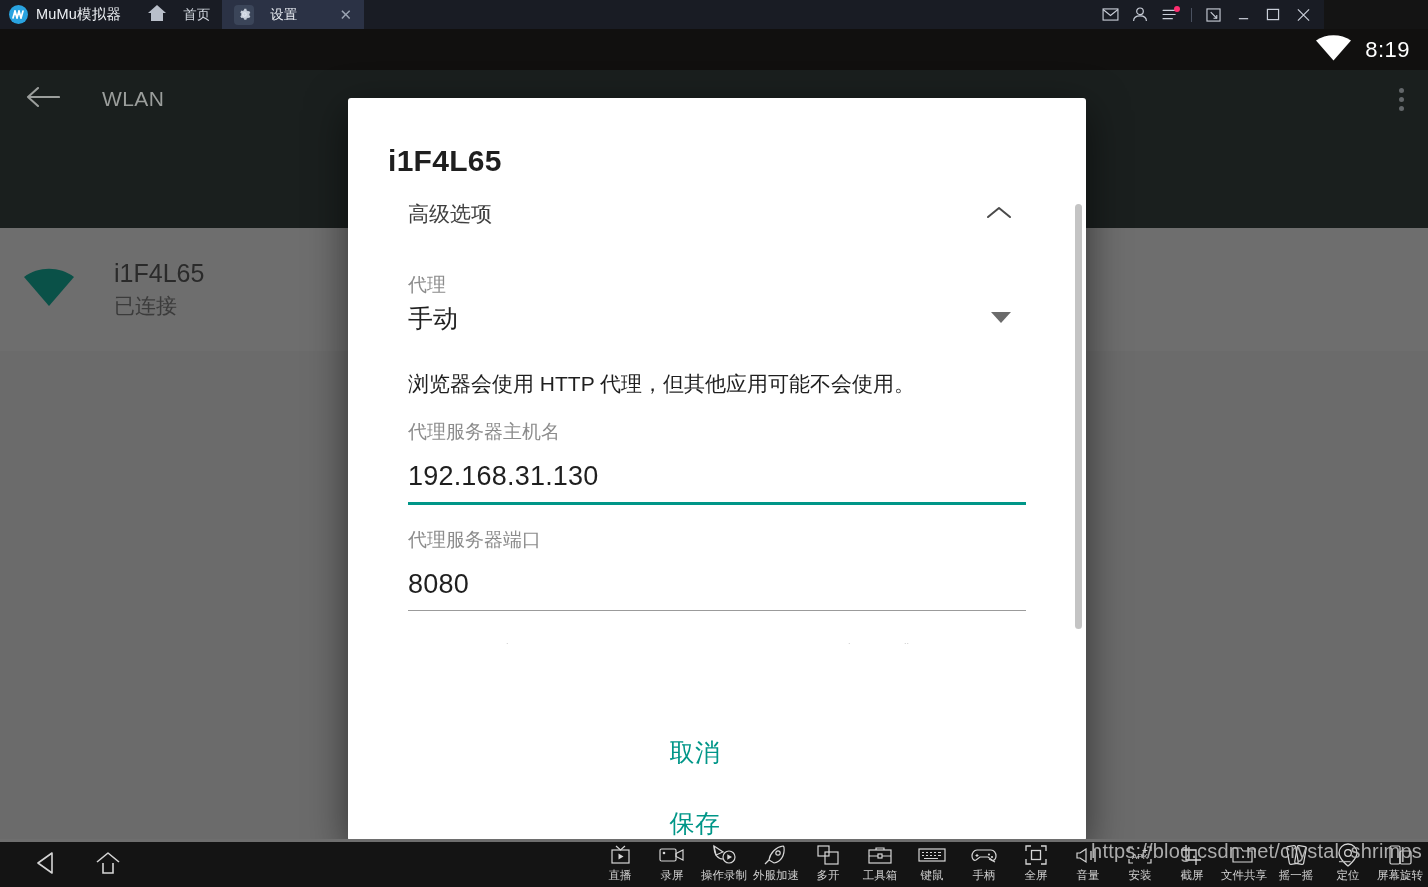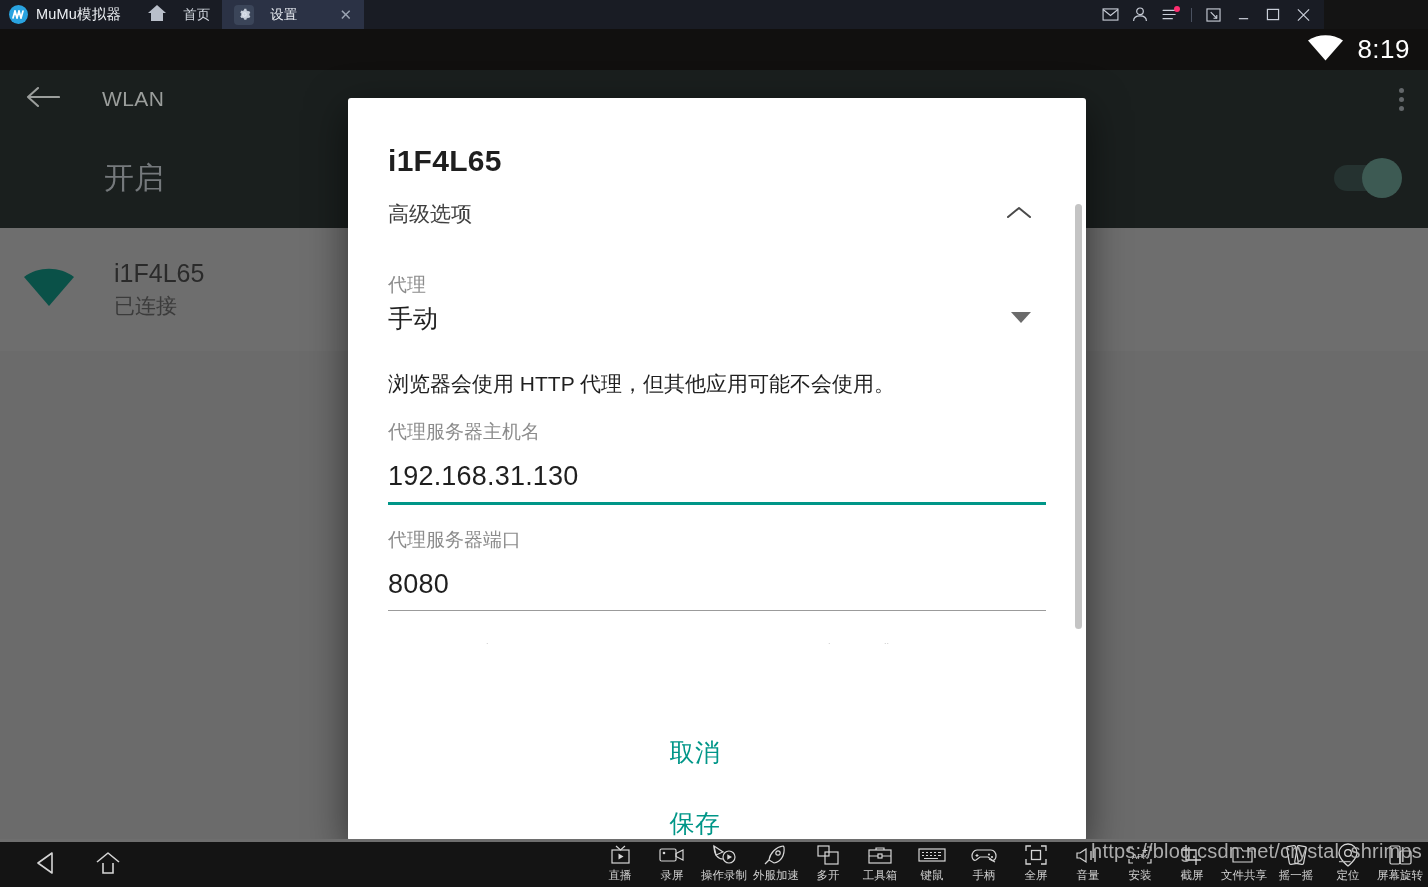--- a/index.html
+++ b/index.html
@@ -50,21 +50,21 @@
   
   .android {
     position:absolute; top:29px; left:0; width:1428px; height:810px;
     background:#1a1f1e; overflow:hidden;
   }
   .statusbar {
     position:absolute; top:0; left:0; width:100%; height:41px;
     background:#11100f; display:flex; align-items:center; justify-content:flex-end;
     padding-right:18px; gap:13px;
   }
-  .status-time { color:#ffffff; font-size:26px; letter-spacing:.5px; }
+  .status-time { color:#ffffff; font-size:22px; letter-spacing:.5px; }
 
   .wlan-appbar {
     position:absolute; top:41px; left:0; width:100%; height:58px;
     display:flex; align-items:center; padding:0 18px 0 26px; gap:42px;
   }
   .wlan-title { color:#9b9e9c; font-size:21px; letter-spacing:.4px; }
   .appbar-spacer { flex:1; }
   .kebab { display:flex; flex-direction:column; gap:4px; padding:6px; }
   .kebab i { width:5px;height:5px;border-radius:50%;background:#63676a;display:block; }
 
@@ -95,21 +95,21 @@
     position:absolute; top:322px; left:0; width:100%; height:488px; background:#6b6b6b;
   }
 
   
   .dialog {
     position:absolute; left:348px; top:69px; width:738px; height:742px;
     background:#ffffff; border-radius:3px; overflow:hidden;
     box-shadow:0 12px 40px rgba(0,0,0,.55);
   }
   .dlg-title { padding:46px 40px 0 40px; color:#1f1f1f; font-size:30px; font-weight:bold; letter-spacing:.3px; }
-  .dlg-scroll { position:relative; padding:0 40px; }
+  .dlg-scroll { position:relative; padding:0 60px; }
 
   .adv-row {
     display:flex; align-items:center; justify-content:space-between;
     margin-top:22px; padding-right:14px;
   }
   .adv-label { color:#3e3e3e; font-size:21px; }
 
   .field-block { margin-top:18px; }
   .field-label { color:#8c8c8c; font-size:19px;margin-top:44px; }
   .spinner-row {
@@ -271,26 +271,20 @@
       </span>
       <span class="wlan-title">WLAN</span>
       <span class="appbar-spacer"></span>
       <span class="kebab">
           <i></i>
           <i></i>
           <i></i>
         </span>
     </div>
 
-    <div class="wlan-onrow">
-      <span class="wlan-on-label">开启</span>
-      <span class="switch">
-        <span class="thumb"></span>
-      </span>
-    </div>
 
     <div class="wlan-netrow">
       <span class="wifi-fan">
         <svg width="54" height="40" viewBox="0 0 54 40">
             <path d="M2 9 C 16 -2, 38 -2, 52 9 L27 38 Z" fill="#0a5148"></path>
           </svg>
       </span>
       <span class="net-texts">
         <span class="net-ssid">i1F4L65</span>
         <span class="net-state">已连接</span>

